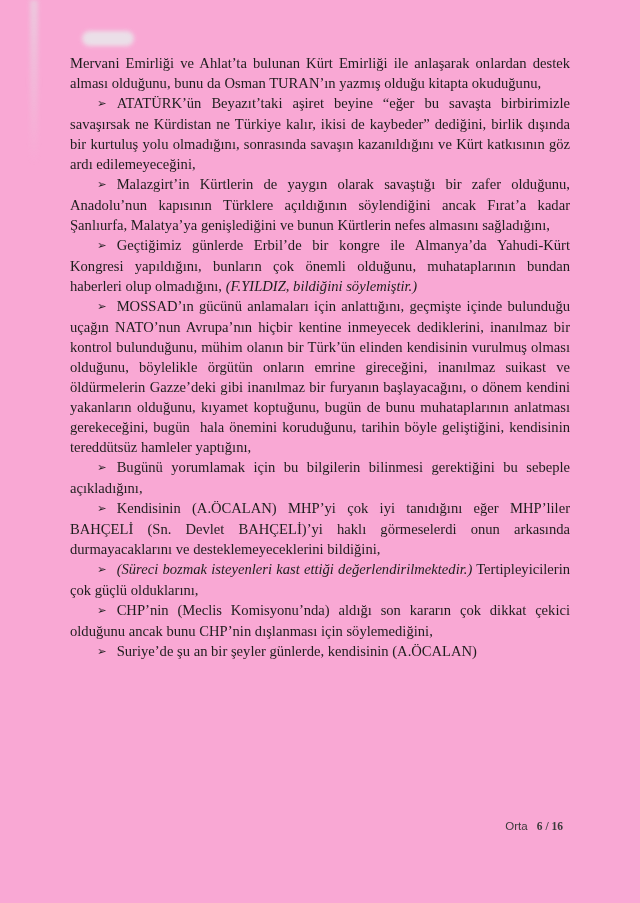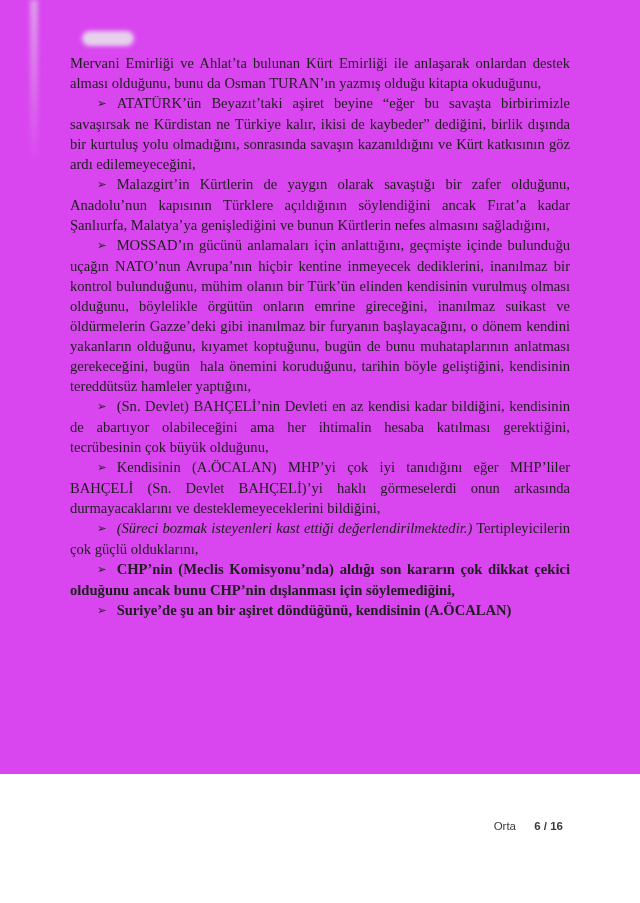--- a/index.html
+++ b/index.html
@@ -4,22 +4,22 @@
 <style>
   html, body { margin: 0; padding: 0; }
   body {
     width: 640px; height: 903px;
     background: #ffffff;
     overflow: hidden;
     font-family: "Liberation Serif", serif;
   }
   .page {
     position: relative;
-    width: 640px; height: 774px;
-    background: #d946ef;
+    width: 640px; height: 903px;
+    background: #f9a8d4;
   }
   
   .scan-smudge {
     position: absolute; left: 82px; top: 31px;
     width: 52px; height: 15px;
     background: #e9e9ec; border-radius: 8px;
     filter: blur(2px); opacity: .85;
   }
   .scan-edge-strip {
     position: absolute; left: 30px; top: 0;
@@ -31,54 +31,55 @@
     position: absolute;
     left: 70px; top: 53px;
     width: 500px;
     color: #1e1e1e;
     font-size: 14.6px;
     line-height: 20px;
     text-align: justify;
   }
   .para { margin: 0; padding: 0; }
   .para.with-bullet { text-indent: 27px; }
-  .para.bold { font-weight: bold; }
+  .para.bold { font-weight: normal; }
   .bullet-glyph {
     font-family: "DejaVu Sans", sans-serif;
     font-size: 11.5px;
     margin-right: 10px;
     position: relative; top: -1px;
   }
   .seg.italic { font-style: italic; }
   .footer {
     position: absolute;
     top: 820px; right: 77px;
     font-family: "Liberation Sans", sans-serif;
     font-size: 11.5px;
     color: #3a3a3a;
     white-space: nowrap;
   }
-  .footer .val { font-weight: bold; margin-left: 15px; }
+  .footer .val { font-weight: bold; margin-left: 6px; font-family: Liberation Serif, serif; }
 </style>
 </head>
 <body>
 
 <div class="page">
   <div class="scan-smudge"></div>
   <div class="scan-edge-strip"></div>
 
   <div class="doc-body" id="doc-body">
       <p class="para"><span class="seg">Mervani Emirliği ve Ahlat’ta bulunan Kürt Emirliği ile anlaşarak onlardan destek alması olduğunu, bunu da Osman TURAN’ın yazmış olduğu kitapta okuduğunu,</span></p>
       <p class="para with-bullet"><span class="bullet-glyph">➢</span><span class="seg">ATATÜRK’ün Beyazıt’taki aşiret beyine “eğer bu savaşta birbirimizle savaşırsak ne Kürdistan ne Türkiye kalır, ikisi de kaybeder” dediğini, birlik dışında bir kurtuluş yolu olmadığını, sonrasında savaşın kazanıldığını ve Kürt katkısının göz ardı edilemeyeceğini,</span></p>
       <p class="para with-bullet"><span class="bullet-glyph">➢</span><span class="seg">Malazgirt’in Kürtlerin de yaygın olarak savaştığı bir zafer olduğunu, Anadolu’nun kapısının Türklere açıldığının söylendiğini ancak Fırat’a kadar Şanlıurfa, Malatya’ya genişlediğini ve bunun Kürtlerin nefes almasını sağladığını,</span></p>
+      <p class="para with-bullet"><span class="bullet-glyph">➢</span><span class="seg">Geçtiğimiz günlerde Erbil’de bir kongre ile Almanya’da Yahudi-Kürt Kongresi yapıldığını, bunların çok önemli olduğunu, muhataplarının bundan haberleri olup olmadığını, </span><span class="seg italic">(F.YILDIZ, bildiğini söylemiştir.)</span></p>
       <p class="para with-bullet"><span class="bullet-glyph">➢</span><span class="seg">MOSSAD’ın gücünü anlamaları için anlattığını, geçmişte içinde bulunduğu uçağın NATO’nun Avrupa’nın hiçbir kentine inmeyecek dediklerini, inanılmaz bir kontrol bulunduğunu, mühim olanın bir Türk’ün elinden kendisinin vurulmuş olması olduğunu, böylelikle örgütün onların emrine gireceğini, inanılmaz suikast ve öldürmelerin Gazze’deki gibi inanılmaz bir furyanın başlayacağını, o dönem kendini yakanların olduğunu, kıyamet koptuğunu, bugün de bunu muhataplarının anlatması gerekeceğini, bugün &nbsp;hala önemini koruduğunu, tarihin böyle geliştiğini, kendisinin tereddütsüz hamleler yaptığını,</span></p>
-      <p class="para with-bullet"><span class="bullet-glyph">➢</span><span class="seg">(Sn. Devlet) BAHÇELİ’nin Devleti en az kendisi kadar bildiğini, kendisinin de abartıyor olabileceğini ama her ihtimalin hesaba katılması gerektiğini, tecrübesinin çok büyük olduğunu,</span></p>
+      <p class="para with-bullet"><span class="bullet-glyph">➢</span><span class="seg">Bugünü yorumlamak için bu bilgilerin bilinmesi gerektiğini bu sebeple açıkladığını,</span></p>
       <p class="para with-bullet"><span class="bullet-glyph">➢</span><span class="seg">Kendisinin (A.ÖCALAN) MHP’yi çok iyi tanıdığını eğer MHP’liler BAHÇELİ (Sn. Devlet BAHÇELİ)’yi haklı görmeselerdi onun arkasında durmayacaklarını ve desteklemeyeceklerini bildiğini,</span></p>
       <p class="para with-bullet"><span class="bullet-glyph">➢</span><span class="seg italic">(Süreci bozmak isteyenleri kast ettiği değerlendirilmektedir.)</span><span class="seg"> Tertipleyicilerin çok güçlü olduklarını,</span></p>
       <p class="para with-bullet bold"><span class="bullet-glyph">➢</span><span class="seg">CHP’nin (Meclis Komisyonu’nda) aldığı son kararın çok dikkat çekici olduğunu ancak bunu CHP’nin dışlanması için söylemediğini,</span></p>
-      <p class="para with-bullet bold"><span class="bullet-glyph">➢</span><span class="seg">Suriye’de şu an bir aşiret döndüğünü, kendisinin (A.ÖCALAN)</span></p>
+      <p class="para with-bullet bold"><span class="bullet-glyph">➢</span><span class="seg">Suriye’de şu an bir şeyler günlerde, kendisinin (A.ÖCALAN)</span></p>
     </div>
 
   <div class="footer">
     <span>Orta</span>
     <span class="val">6 / 16</span>
   </div>
 </div>
 
 </body></html>

